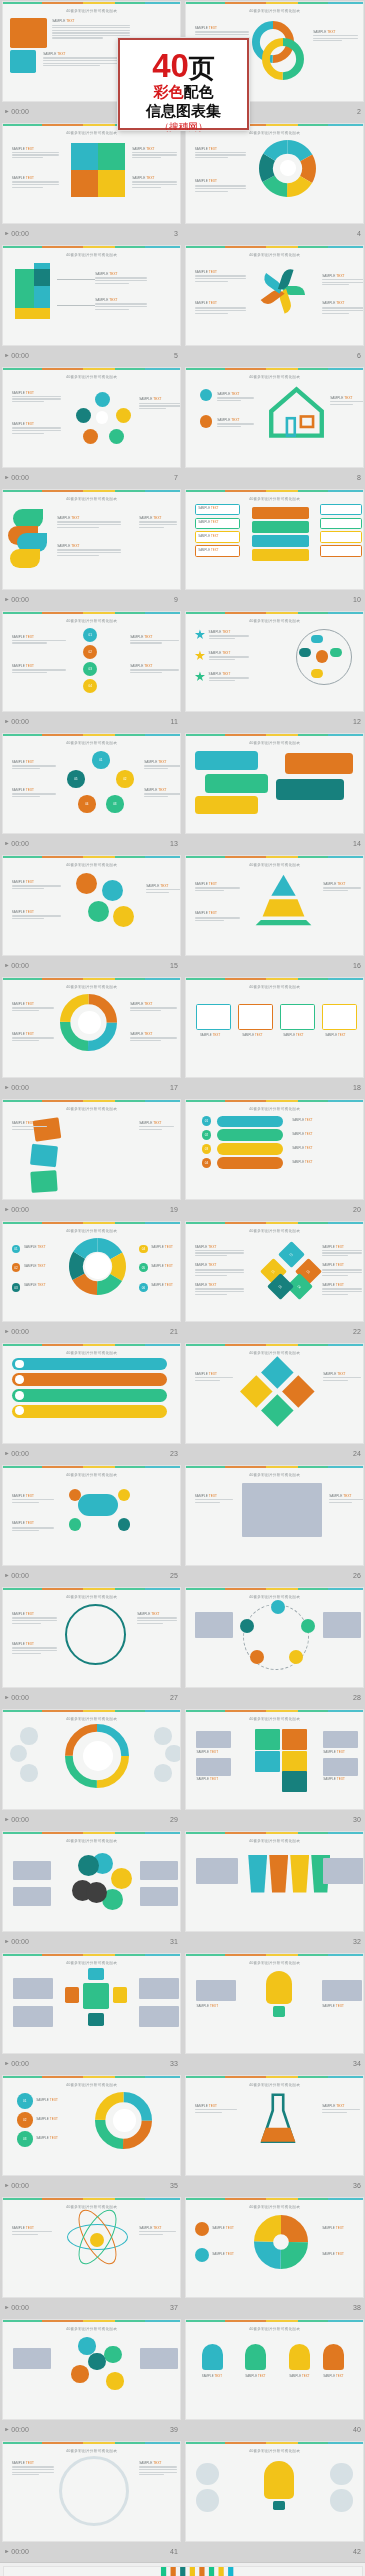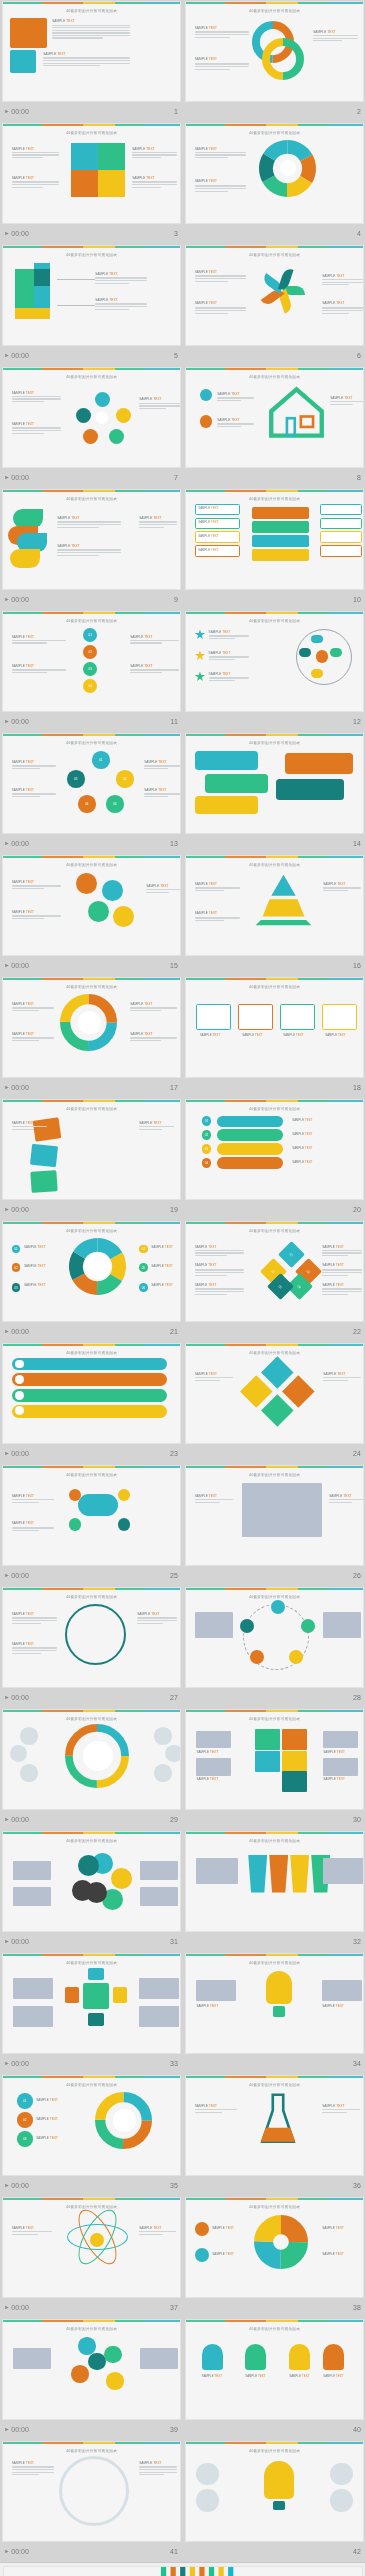--- a/index.html
+++ b/index.html
@@ -1384,20 +1384,30 @@
             <div style="position:absolute;left:139px;top:37px;width:22.6px;height:22.6px;background:#d6e0e4;border-radius:50%;"></div>
           </div>
         </div>
         <div class="meta">
           <div class="time"></div>
           <span class="num">42</span>
         </div>
       </div>
     </div>
 
+  <div class="overlay">
+    <div class="ov-l1">
+      <span class="big">40</span><span>页</span>
+    </div>
+    <div class="ov-l2">
+      <span class="red">彩色</span><span>配色</span>
+    </div>
+    <div class="ov-l3">信息图表集</div>
+    <div class="ov-l4">（搜穗网）</div>
+  </div>
 
   <div class="hero">
     <div class="inner">
       <svg width="361" height="198" viewBox="0 0 414 227">
         <g fill="none" stroke-linecap="round" stroke-width="6">
           <path d="M183 -4 V58 Q183 86 161 98 Q139 110 139 138 V232" stroke="#18c48a"></path>
           <path d="M194 -4 V56 Q194 82 174 94 Q154 106 154 138 V232" stroke="#e07820"></path>
           <path d="M205 -4 V232" stroke="#17807d"></path>
           <path d="M216 -4 V232" stroke="#f2c319"></path>
           <path d="M227 -4 V232" stroke="#e07820"></path>

